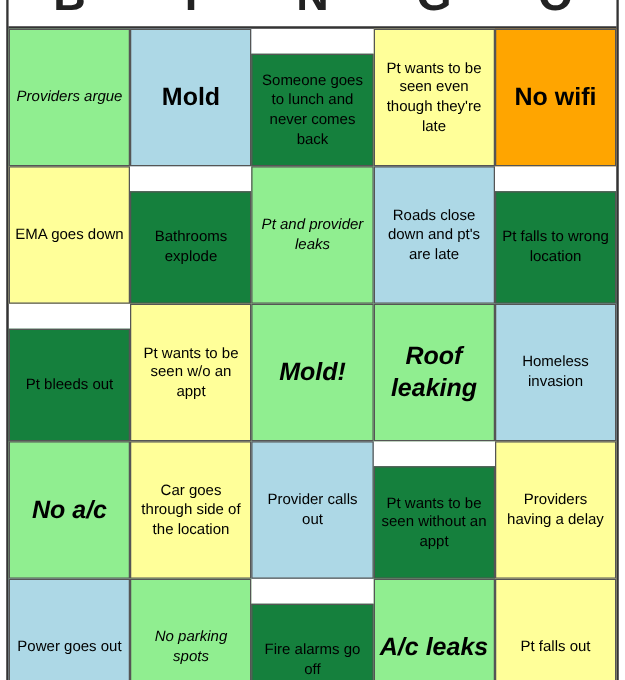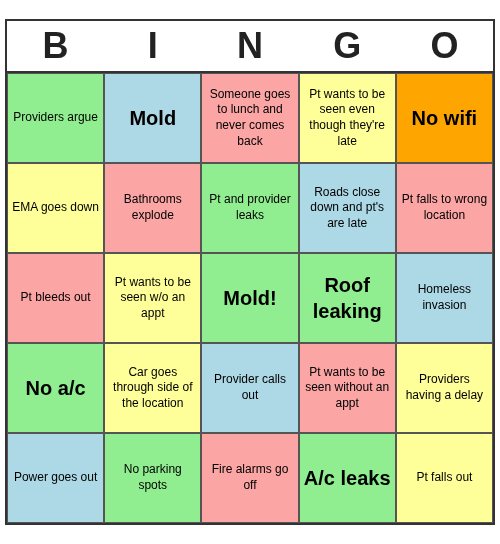--- a/index.html
+++ b/index.html
@@ -44,22 +44,22 @@
       text-align: center;
       padding: 4px;
       min-height: 90px;
       font-size: 12px;
       line-height: 1.3;
       font-weight: 500;
     }
     .cell-text {
       display: block;
     }
-    .green { background-color: #90ee90; }
-    .pink { background-color: #fca5a5; }
+    .green { background-color: #90ee90; font-style: italic; }
+    .pink { background-color: #15803d; margin-top: 20px; }
     .yellow { background-color: #ffff99; }
     .blue { background-color: #add8e6; text-align: center; }
     .orange { background-color: #ffa500; }
     .free {
       font-size: 20px;
       font-weight: bold;
       background-color: #90ee90;
     }
     .large-text {
       font-size: 20px;

